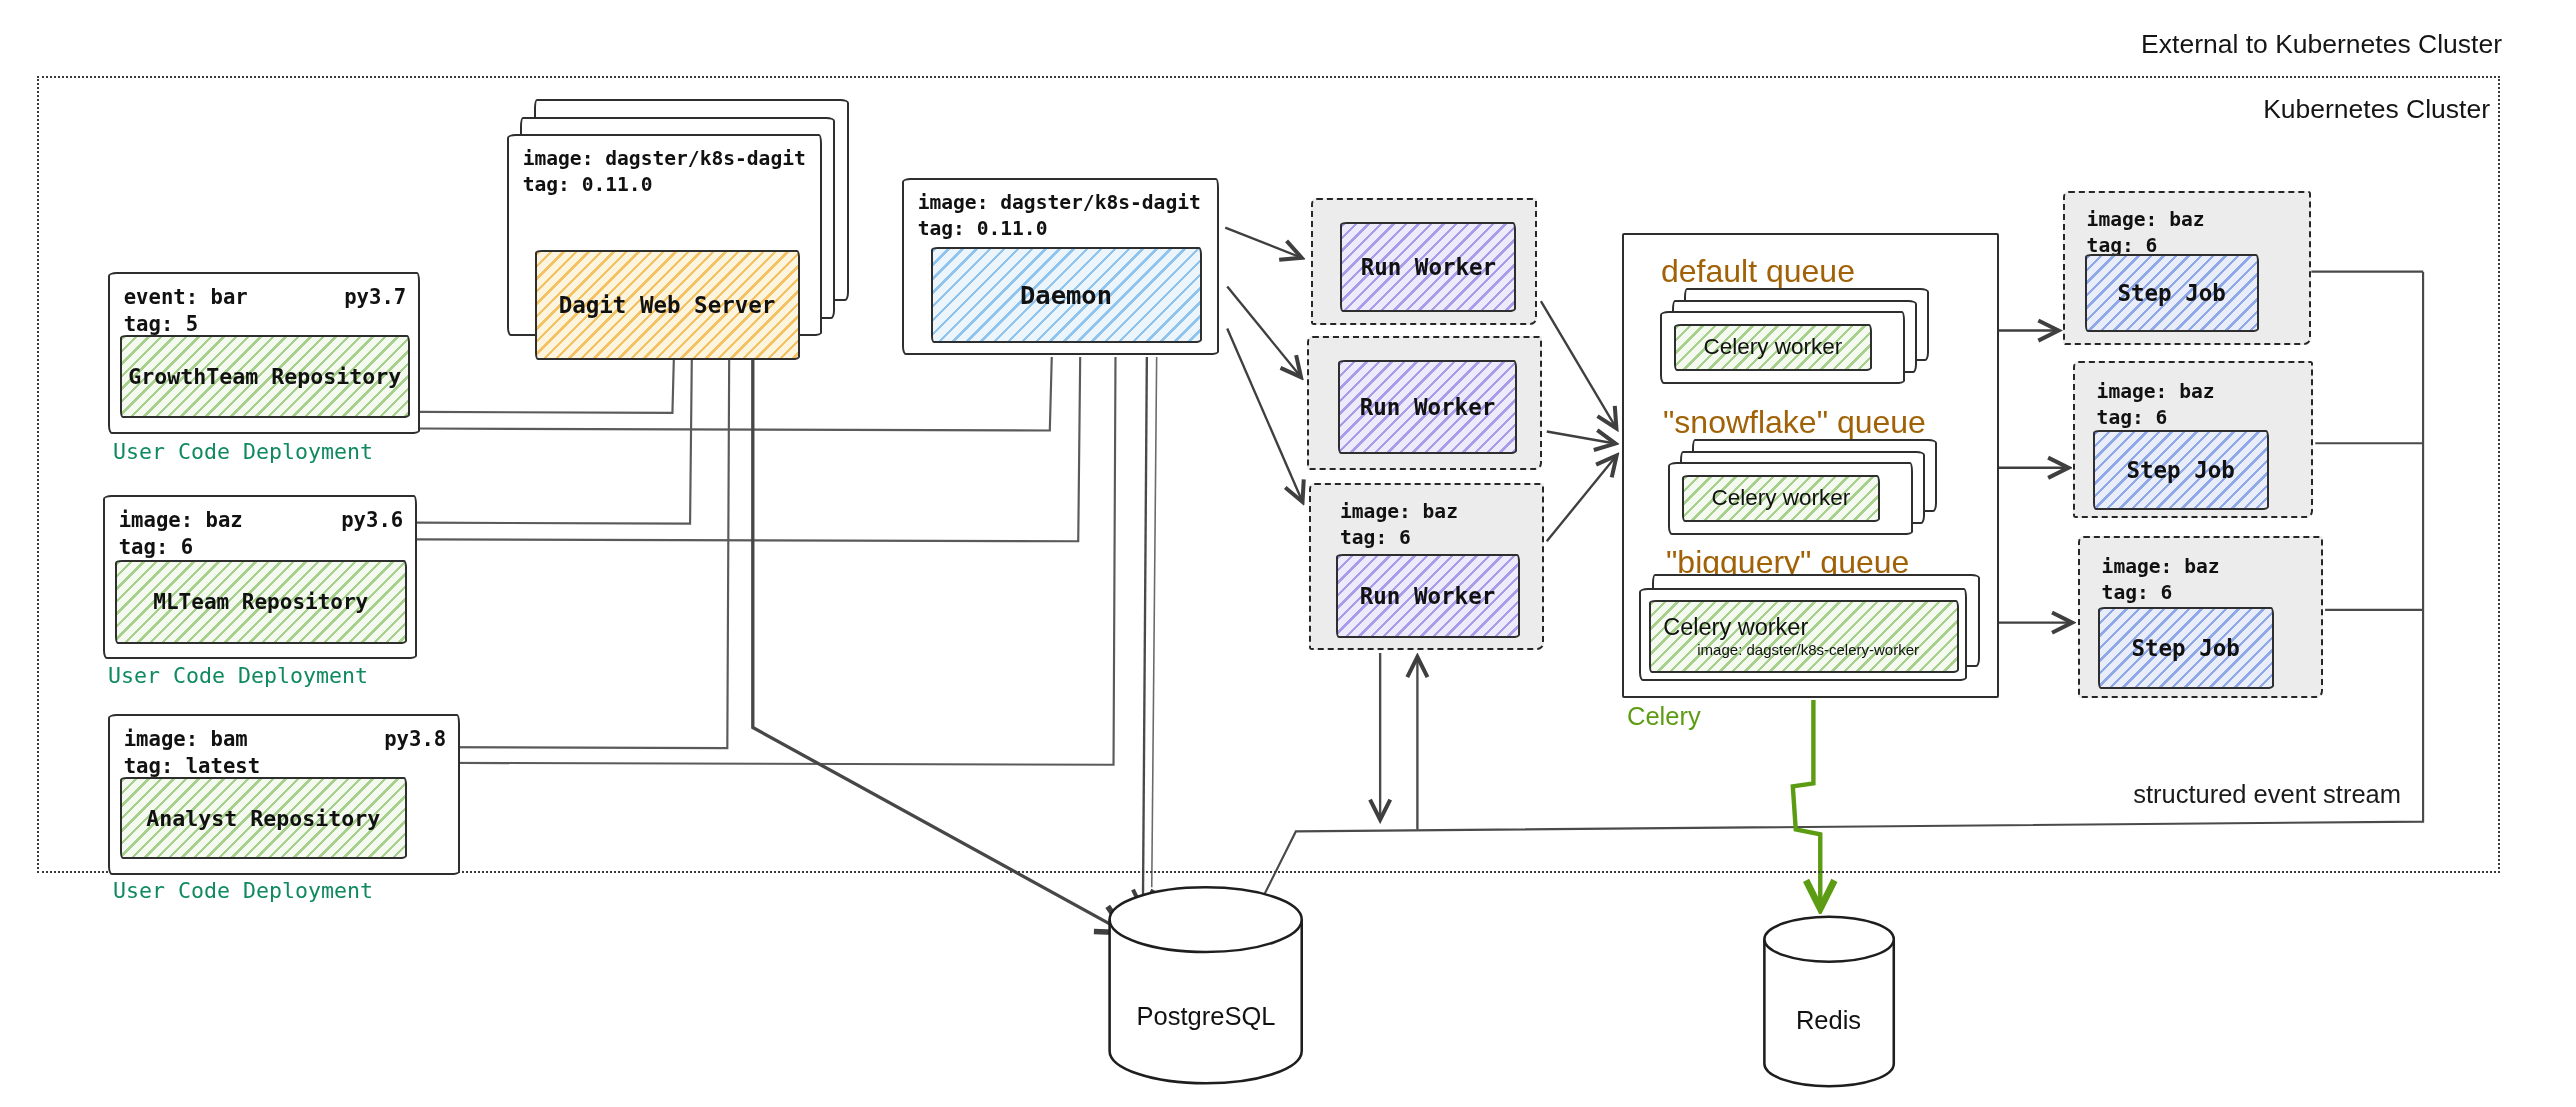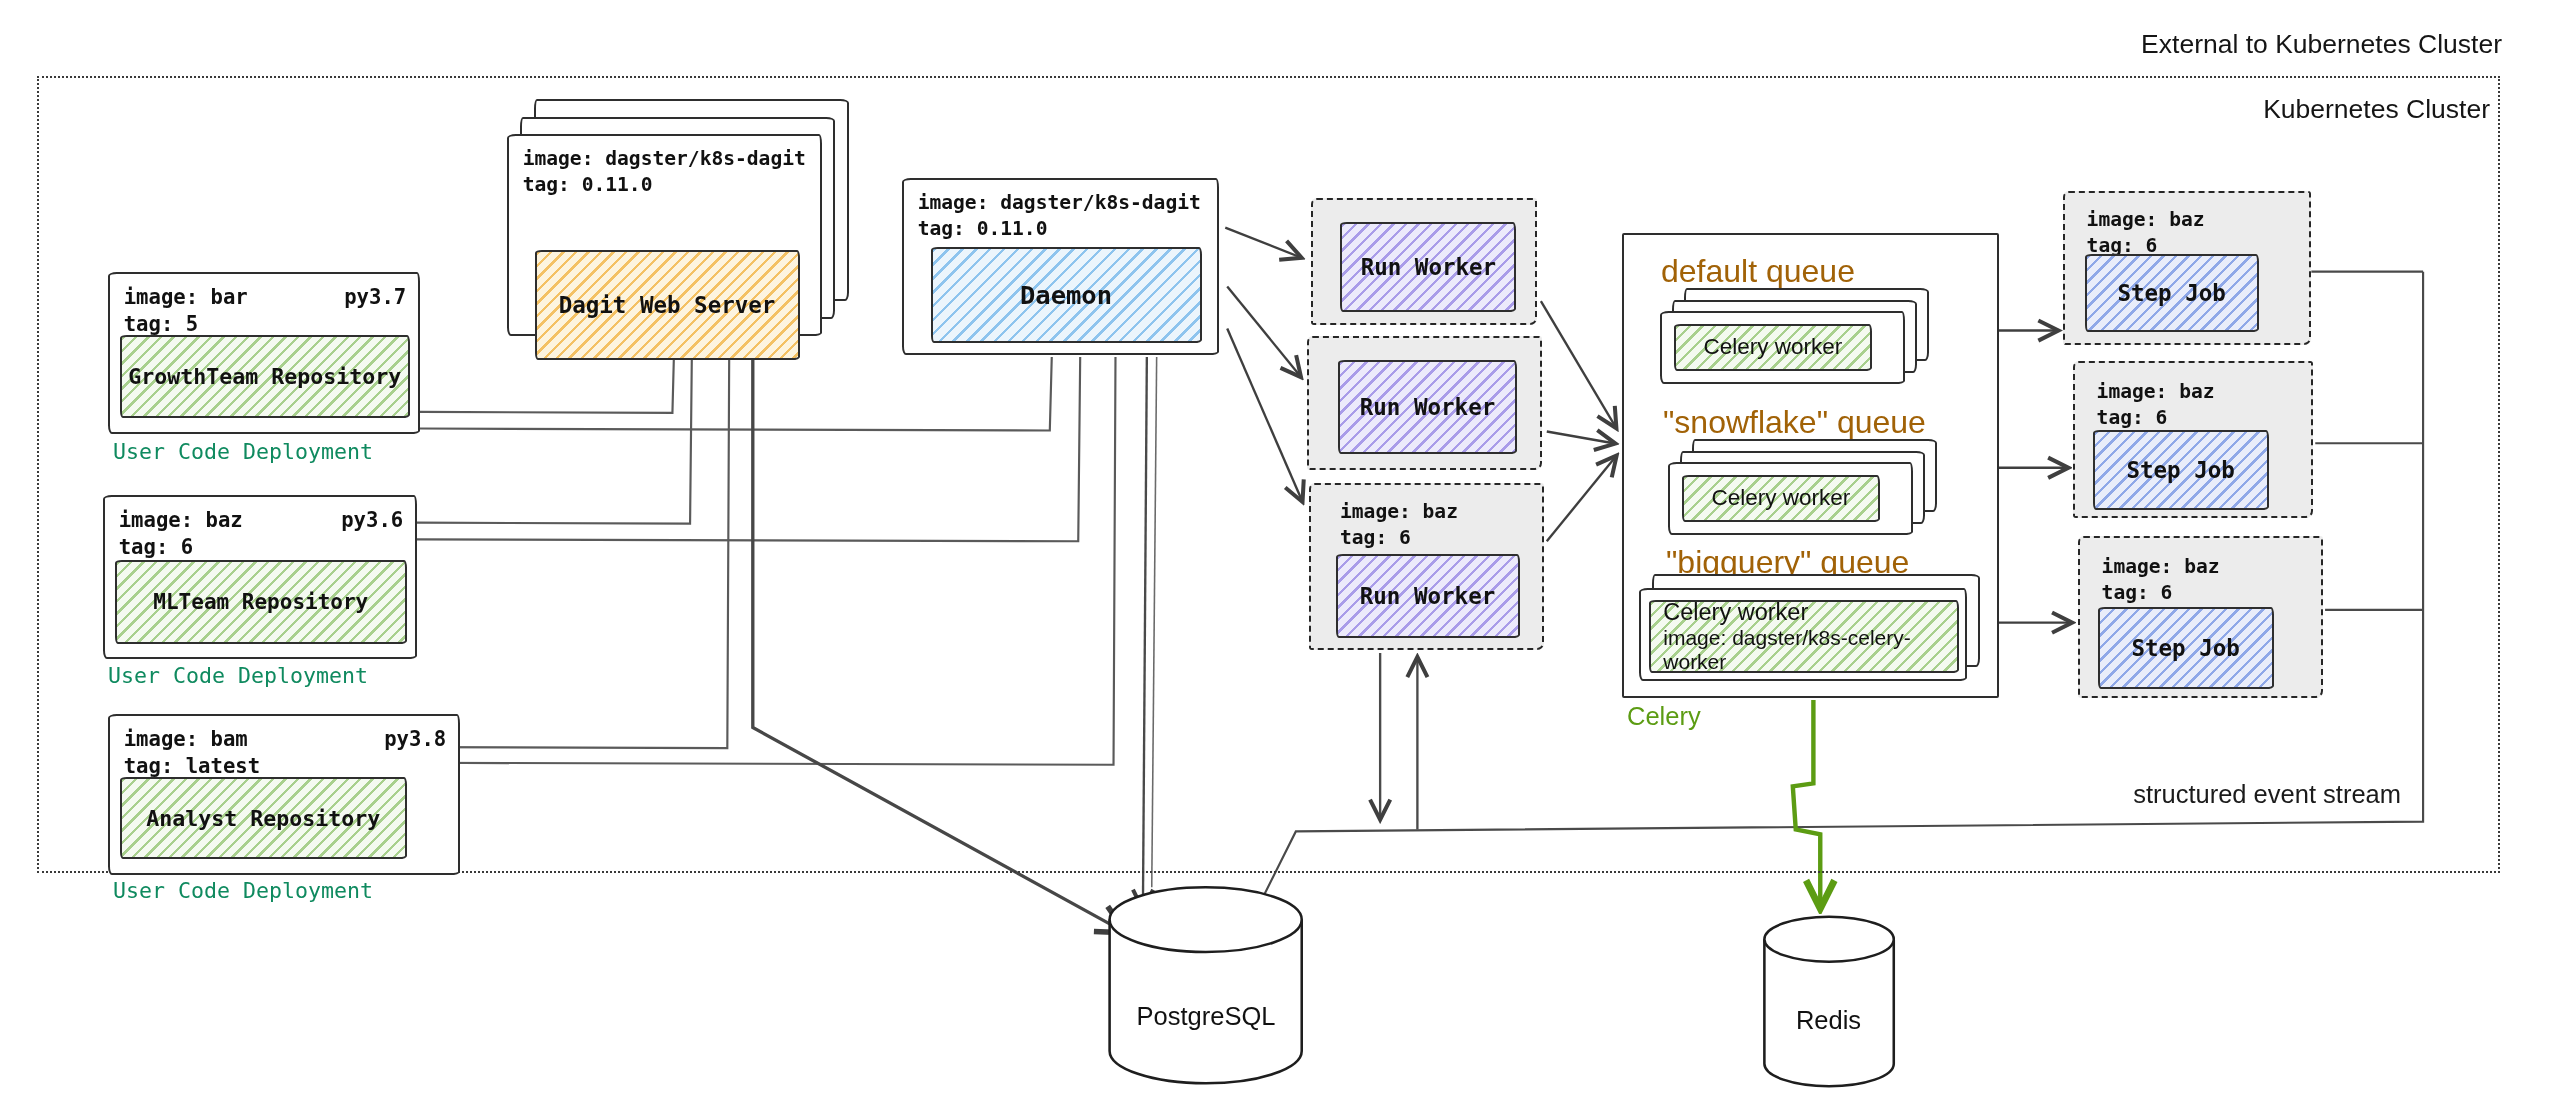--- a/index.html
+++ b/index.html
@@ -116,21 +116,21 @@
 
   <div class="layer2">
 
     <div class="abs toplabel" style="left:2107px;top:29px;width:395px;text-align:right;">External to Kubernetes Cluster</div>
     <div class="cluster"></div>
     <div class="abs toplabel" style="left:2098px;top:94px;width:392px;text-align:right;">Kubernetes Cluster</div>
 
     <div class="box" style="left:108px;top:272px;width:312px;height:162px;">
       <div class="hdr mono">
         <div class="row1">
-            <span>image: bar</span>
+            <span>event: bar</span>
             <span>py3.7</span>
           </div>
         <div>tag: 5</div>
       </div>
       <div class="inner hatch-green mono boxlabel" style="left:9.8px;top:61px;width:290px;height:83px;font-size:21.6px;">GrowthTeam Repository</div>
     </div>
     <div class="abs mono ucd" style="left:113px;top:439px;">User Code Deployment</div>
 
     <div class="box" style="left:103px;top:495px;width:314px;height:164px;">
       <div class="hdr mono">
@@ -201,21 +201,21 @@
       <div class="ghost" style="left:56px;top:216px;width:245px;height:73px;border-width:2px;"></div>
       <div class="box" style="left:44px;top:227px;width:245px;height:73px;border-width:2px;">
         <div class="inner hatch-green sans" style="left:11.8px;top:10.8px;width:198px;height:47px;font-size:22.5px;border-width:2px;">Celery worker</div>
       </div>
 
       <div class="abs sans queue-label" style="left:42px;top:309px;">"bigquery" queue</div>
       <div class="ghost" style="left:28px;top:339px;width:328px;height:93px;border-width:2px;"></div>
       <div class="box" style="left:14.7px;top:353px;width:328px;height:93px;border-width:2px;">
         <div class="inner hatch-green sans" style="left:8.8px;top:9.8px;width:310px;height:73px;border-width:2px;flex-direction:column;align-items:flex-start;justify-content:center;padding-left:11.8px;box-sizing:border-box;">
           <div style="font-size:23.5px;">Celery worker</div>
-          <div style="font-size:21px;">image: dagster/k8s-celery-worker</div>
+          <div style="font-size:15px;margin-left:34px;">image: dagster/k8s-celery-worker</div>
         </div>
       </div>
     </div>
     <div class="abs sans celery-label" style="left:1627px;top:702px;">Celery</div>
 
     <div class="pod" style="left:2063px;top:191px;width:248px;height:154px;">
       <div class="abs mono" style="left:21.6px;top:13.7px;font-size:19.6px;font-weight:700;line-height:1.35;">
         <div>image: baz</div>
         <div>tag: 6</div>
       </div>

